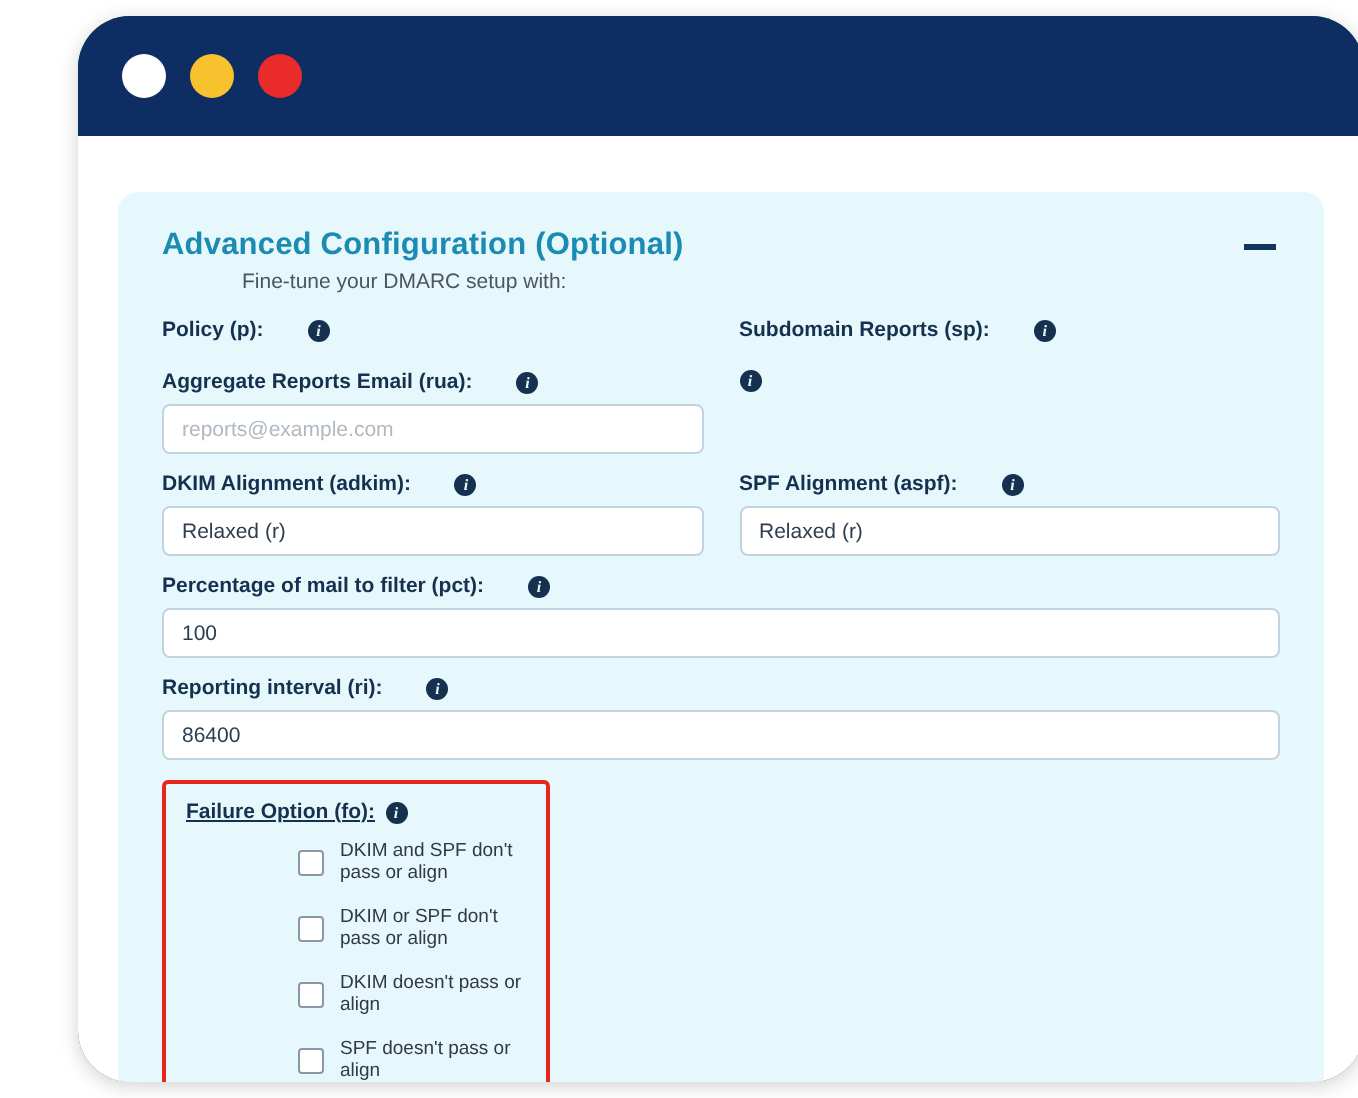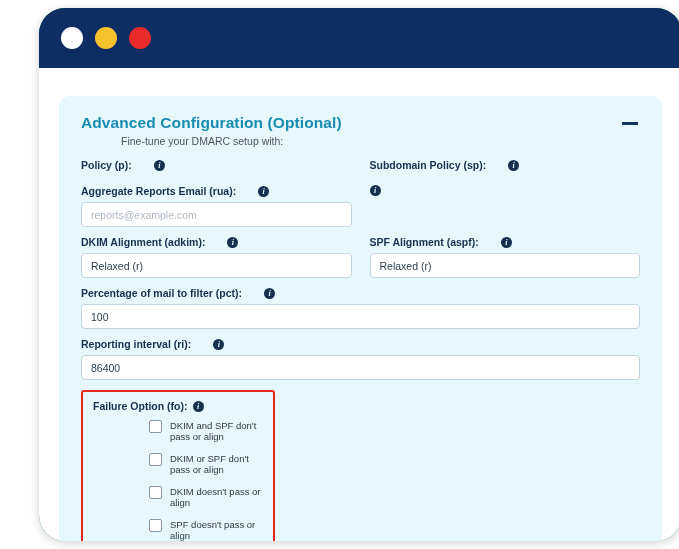--- a/index.html
+++ b/index.html
@@ -152,23 +152,25 @@
     box-sizing: content-box;
   }
   .fo-title {
     font-size: 10.5px;
     font-weight: bold;
     color: #16304f;
     display: flex;
     align-items: center;
     gap: 5px;
     margin-bottom: 8px;
+    text-decoration: underline;
   }
   .check-row {
     display: flex;
+    align-items: center;
     gap: 8px;
     margin: 0 0 11px 8px;
     font-size: 9.5px;
     color: #2f3a45;
     padding-left: 48px;
   }
   .check-row:last-child { margin-bottom: 2px; }
   .cbox {
     width: 11px;
     height: 11px;
@@ -200,21 +202,21 @@
 
       <div class="row">
         <div class="field">
           <div class="label">
             <span>Policy (p):</span>
             <span class="info-icon">i</span>
           </div>
         </div>
         <div class="field">
           <div class="label">
-            <span>Subdomain Policy (sp):</span>
+            <span>Subdomain Reports (sp):</span>
             <span class="info-icon">i</span>
           </div>
         </div>
       </div>
 
       <div class="row">
         <div class="field">
           <div class="label">
             <span>Aggregate Reports Email (rua):</span>
             <span class="info-icon">i</span>

